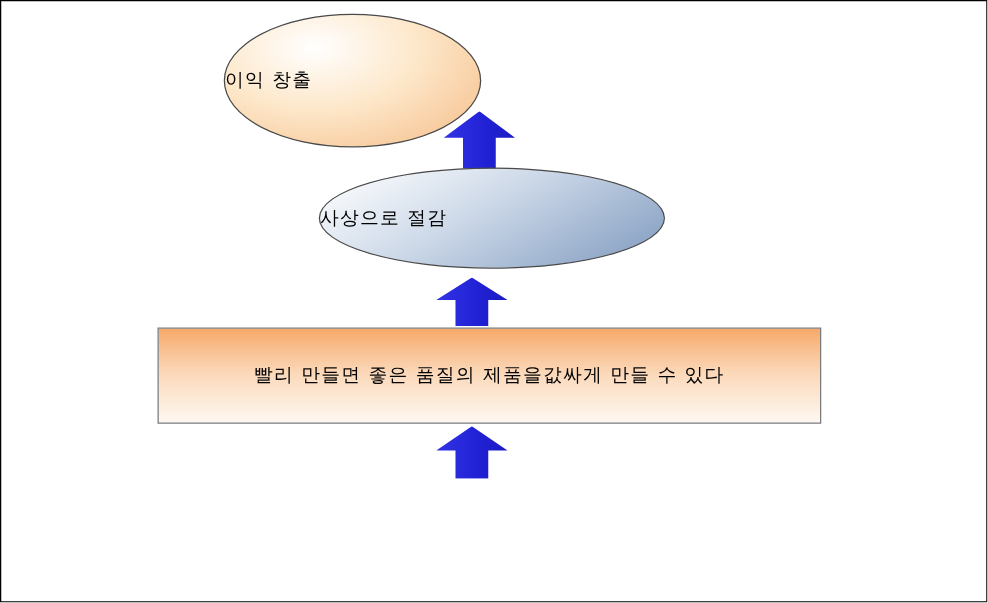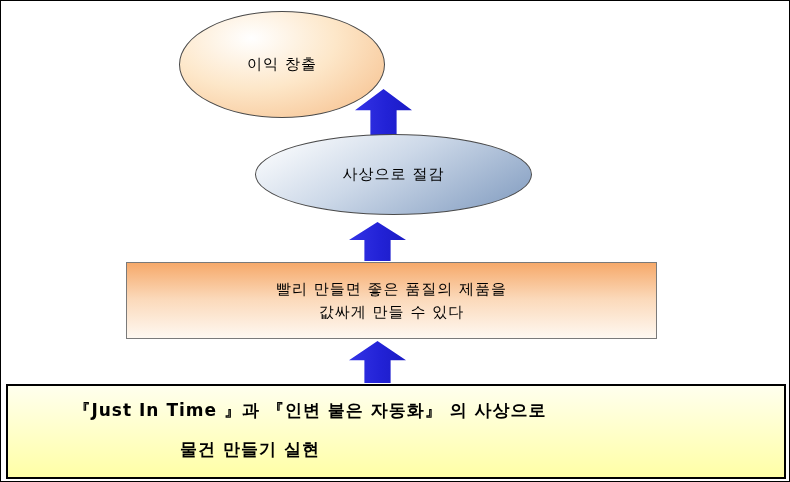--- a/index.html
+++ b/index.html
@@ -14,21 +14,21 @@
     border: 1px solid #000000;
     overflow: hidden;
   }
 
   .ellipse {
     position: absolute;
     border-radius: 50%;
     border: 1px solid #4a4a4a;
     display: flex;
     align-items: center;
-    justify-content: center;
+    justify-content: flex-start;
     font-size: 15px;
     letter-spacing: 1px;
     z-index: 2;
   }
   .ellipse-peach {
     background: radial-gradient(ellipse at 35% 25%, #ffffff 0%, #fde7c9 45%, #f5bb86 100%);
   }
   .ellipse-blue {
     background: linear-gradient(150deg, #fcfdfe 5%, #ccd8e8 45%, #7e99be 100%);
   }
@@ -46,21 +46,21 @@
   .arrow-1 { left: 354px; top: 88px;  width: 57px; height: 46px; }
   .arrow-2 { left: 348px; top: 221px; width: 57px; height: 39px; }
   .arrow-3 { left: 348px; top: 340px; width: 57px; height: 42px; }
 
   .quality-box {
     position: absolute;
     left: 125px; top: 261px; width: 531px; height: 77px;
     border: 1px solid #7a7a7a;
     background: linear-gradient(to bottom, #f6a96a 0%, #fbd9ba 48%, #fef8f1 100%);
     display: flex;
-    flex-direction: column;
+    flex-direction: row;
     align-items: center;
     justify-content: center;
     font-size: 15px;
     line-height: 23px;
     letter-spacing: 1px;
   }
 
   .foundation-box {
     position: absolute;
     left: 5px; top: 383px; width: 780px; height: 95px;
@@ -91,18 +91,14 @@
 
   <div class="arrow-up arrow-2"></div>
 
   <div class="quality-box">
     <div>빨리 만들면 좋은 품질의 제품을</div>
     <div>값싸게 만들 수 있다</div>
   </div>
 
   <div class="arrow-up arrow-3"></div>
 
-  <div class="foundation-box">
-    <div class="fb-line fb-line-1">『Just In Time 』과 『인변 붙은 자동화』 의 사상으로</div>
-    <div class="fb-line fb-line-2">물건 만들기 실현</div>
-  </div>
 
 </div>
 
 </body></html>

